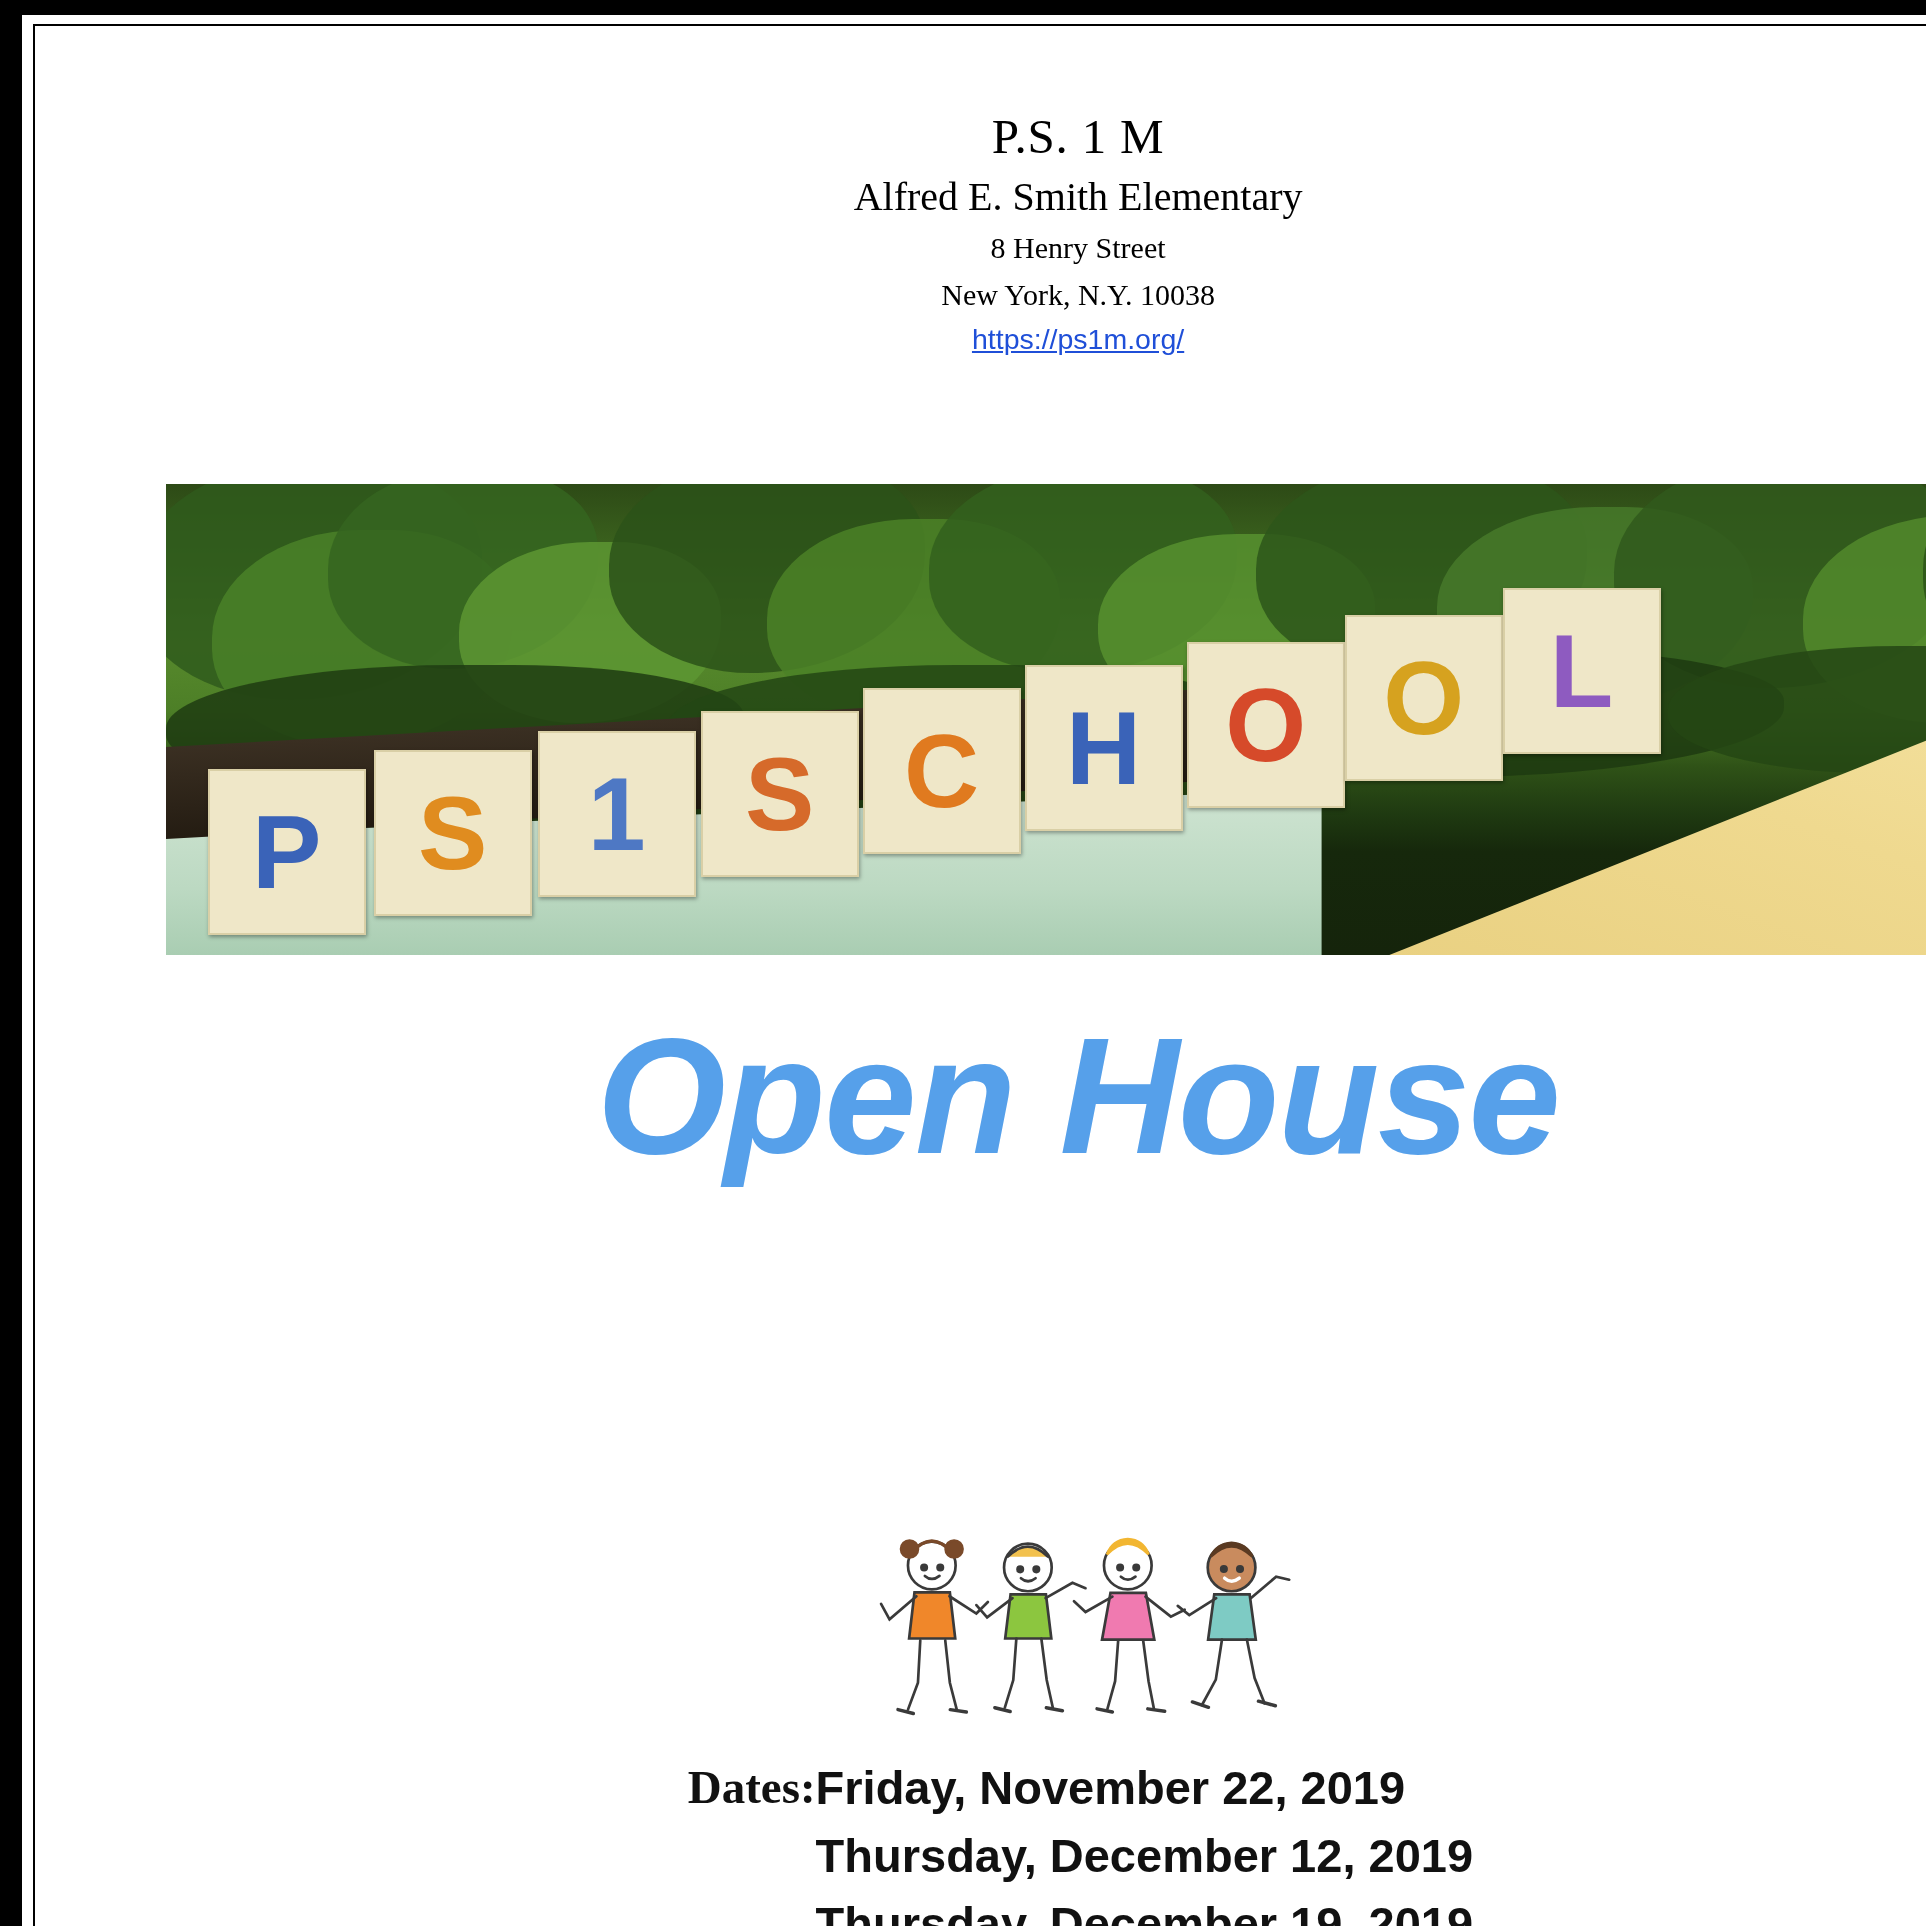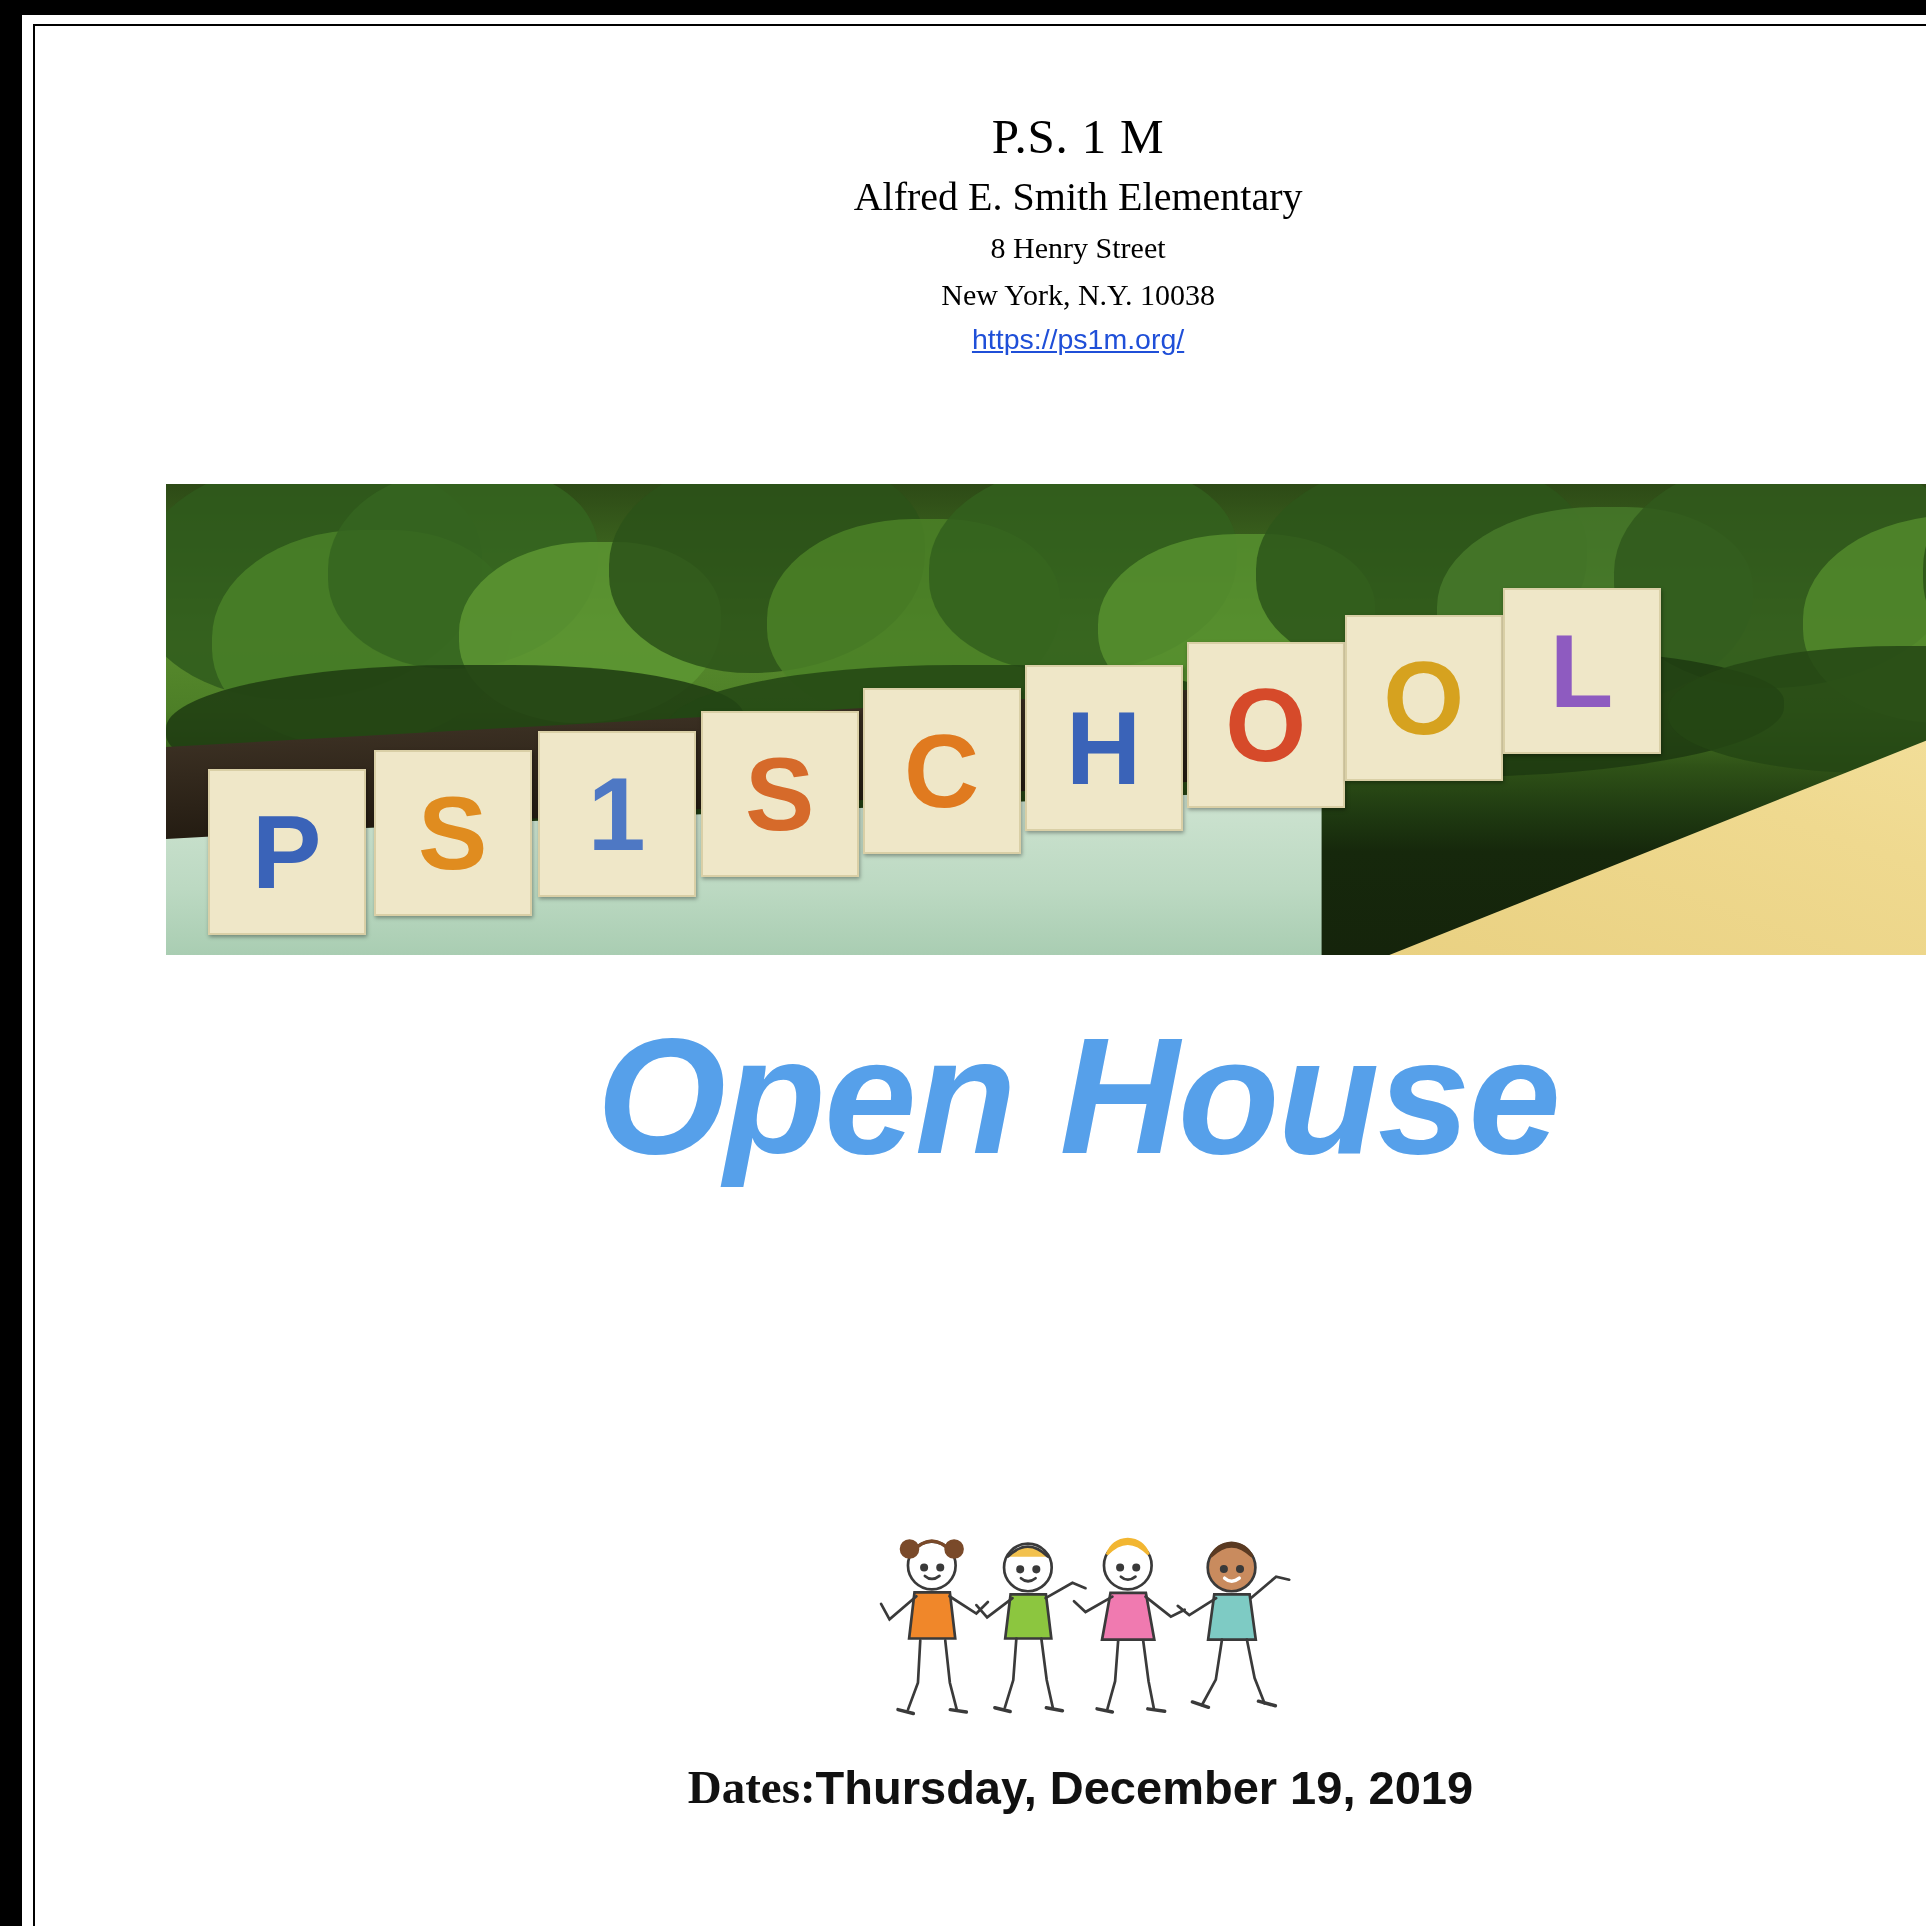--- a/index.html
+++ b/index.html
@@ -324,20 +324,22 @@
             <path d="M858 450 l42 14" stroke-width="9"></path>
             <path d="M1030 448 l44 12" stroke-width="9"></path>
           </g>
         </svg>
       </div>
 
       <div class="dates">
         <div class="dates-row">
           <div class="dates-label">Dates:</div>
           <div class="dates-list">
+            <div>Friday, November 22, 2019</div>
+            <div>Thursday, December 12, 2019</div>
             <div>Thursday, December 19, 2019</div>
           </div>
         </div>
       </div>
 
     </div>
   </div>
 </div>
 
 

